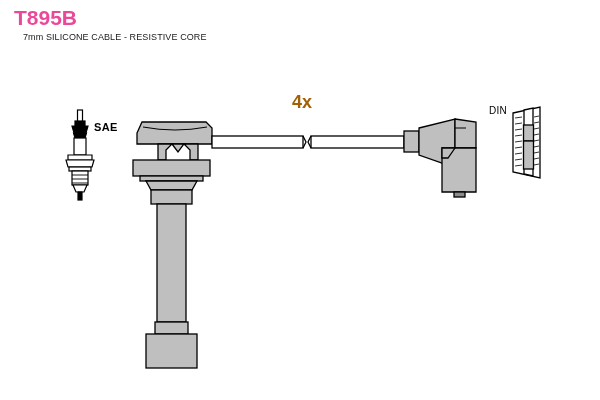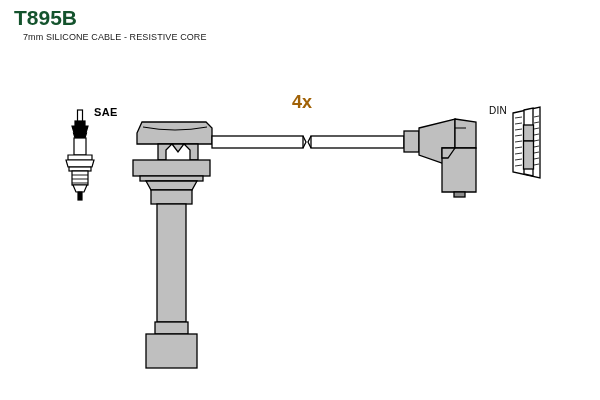--- a/index.html
+++ b/index.html
@@ -14,21 +14,21 @@
     background: #ffffff;
     overflow: hidden;
     font-family: "Liberation Sans", sans-serif;
   }
   #part-title {
     position: absolute;
     left: 14px;
     top: 6px;
     font-size: 21px;
     font-weight: bold;
-    color: #14532d;
+    color: #ec4899;
     letter-spacing: 0px;
   }
   #part-subtitle {
     position: absolute;
     left: 15px;
     top: 32px;
     font-size: 9px;
     font-weight: normal;
     color: #1a1a1a;
     letter-spacing: 0.1px;
@@ -40,21 +40,21 @@
     left: 396px;
     top: 9px;
     font-size: 23px;
     font-weight: bold;
     color: #b4b4b4;
     letter-spacing: 3.2px;
   }
   .label-sae {
     position: absolute;
     left: 94px;
-    top: 106px;
+    top: 121px;
     font-size: 11px;
     font-weight: bold;
     color: #000000;
     letter-spacing: 0.4px;
   }
   .label-din {
     position: absolute;
     left: 489px;
     top: 105px;
     font-size: 10px;

